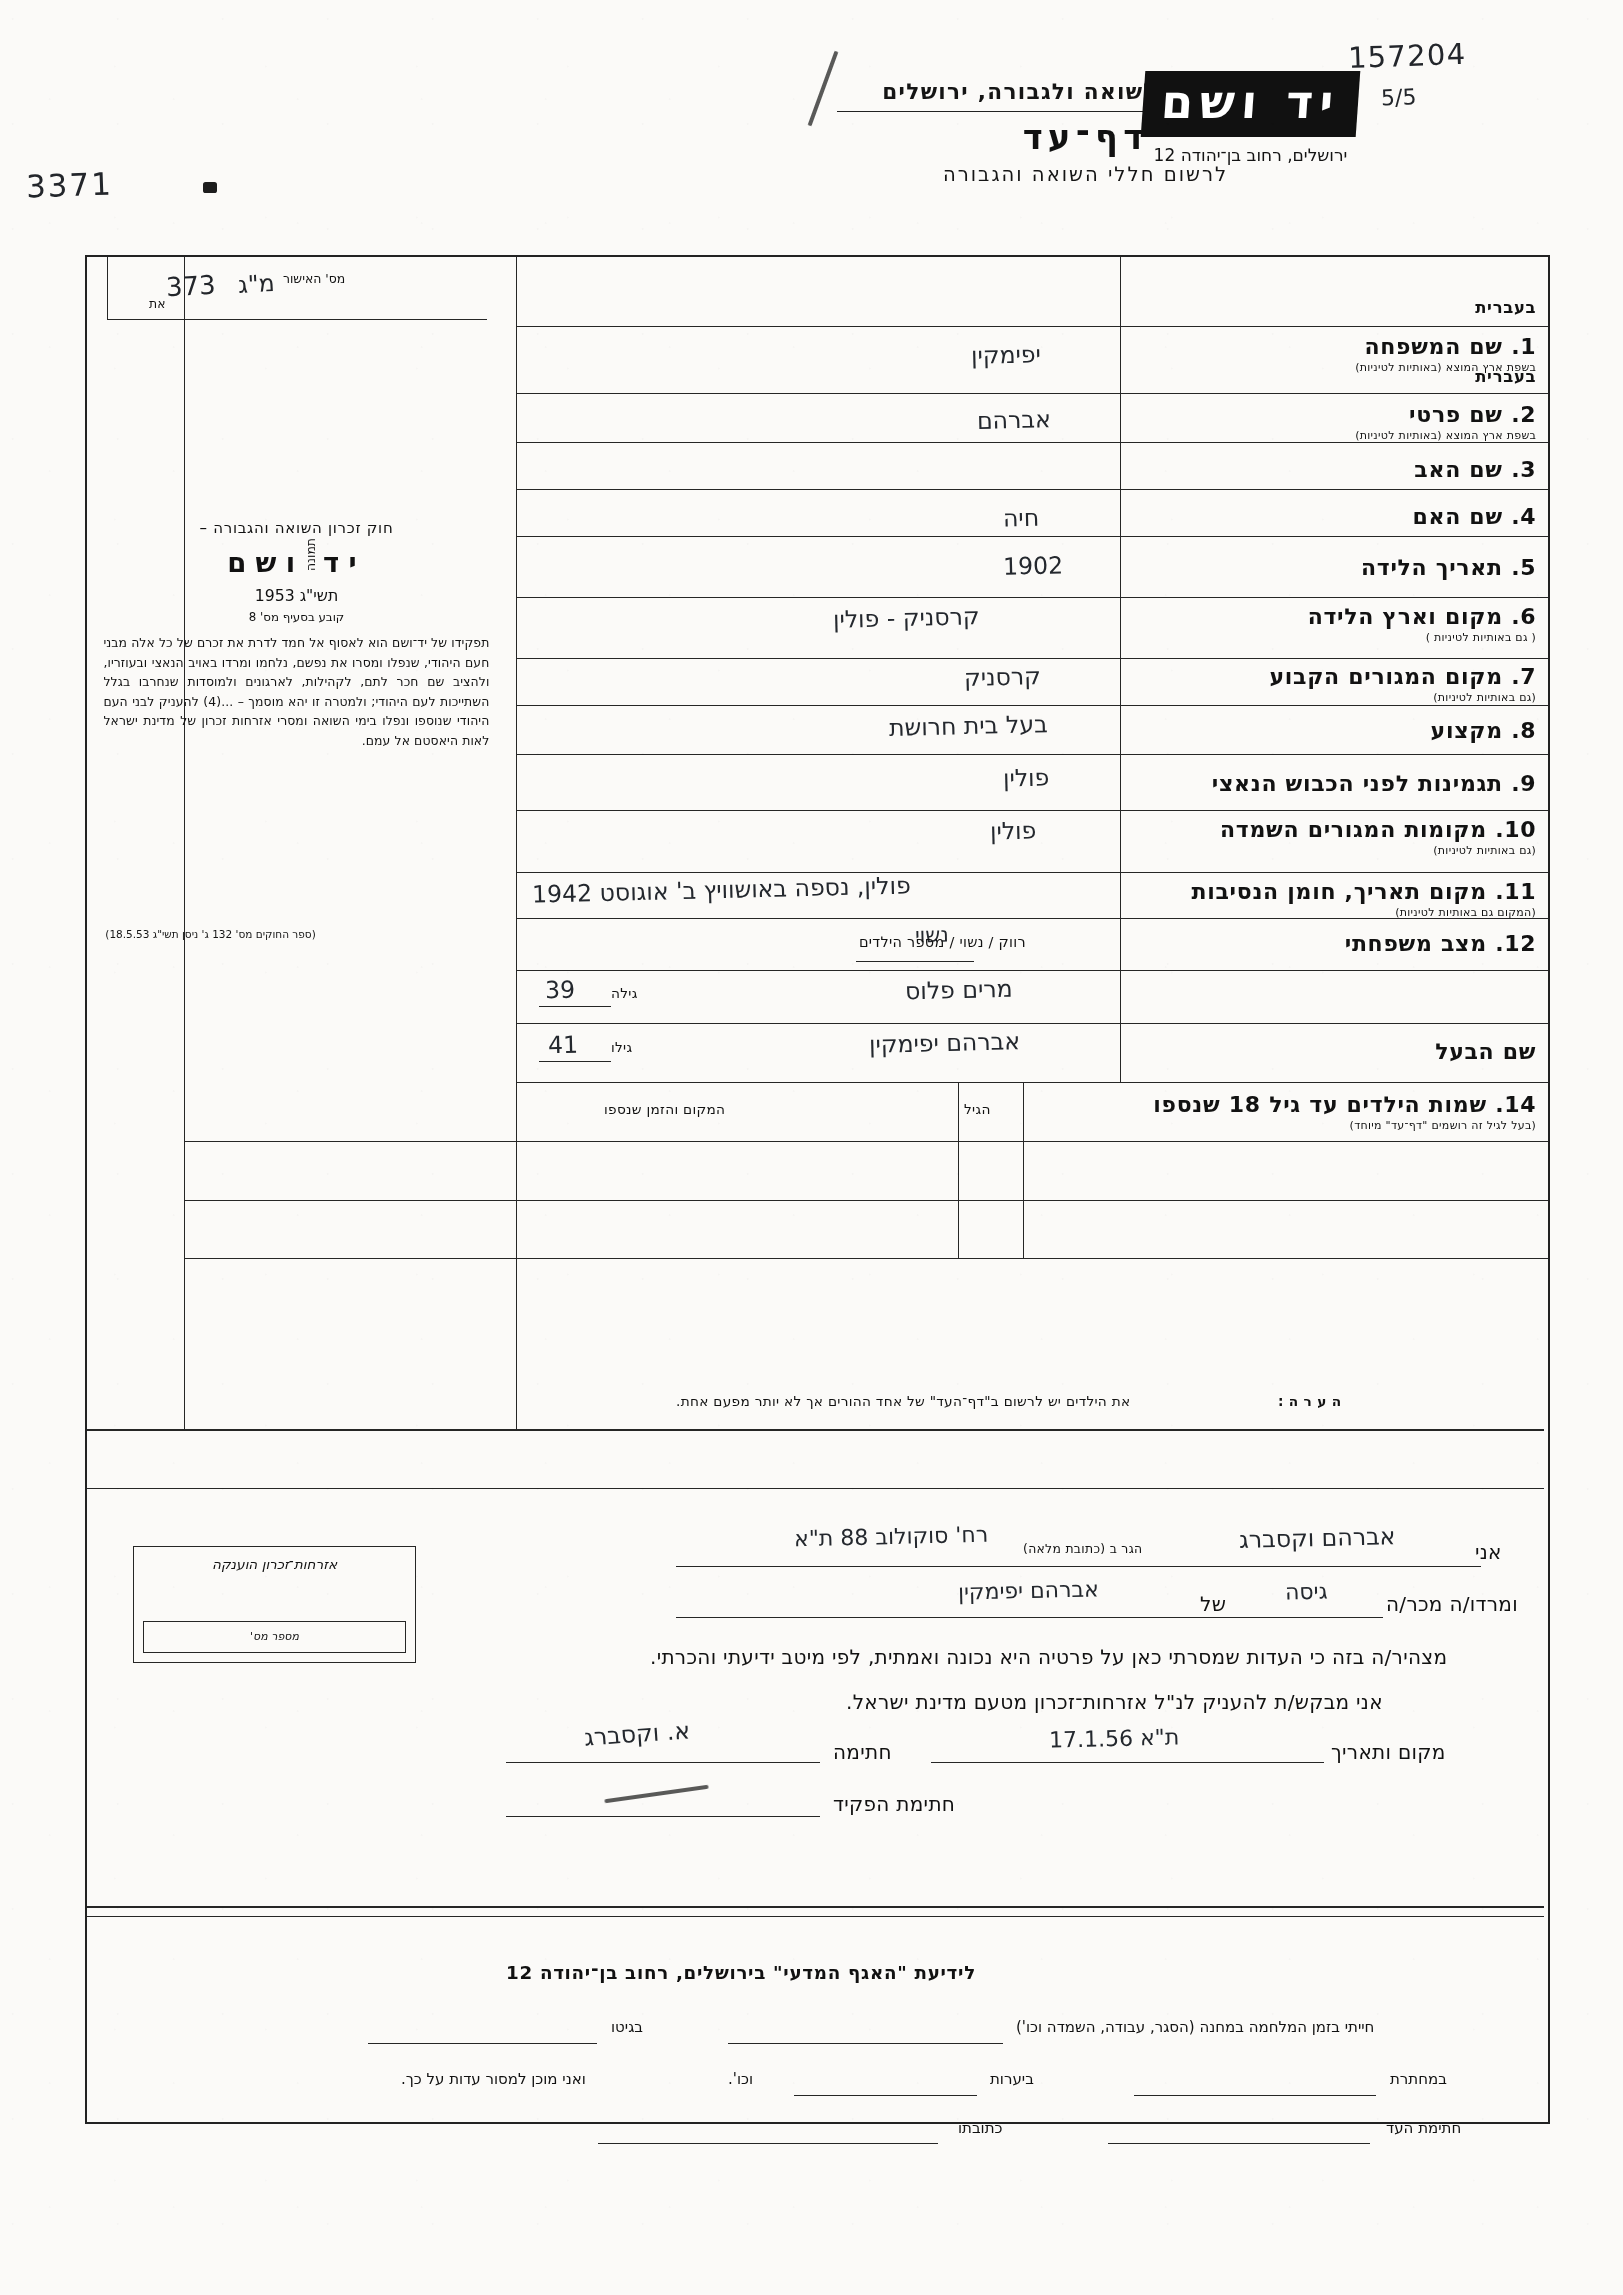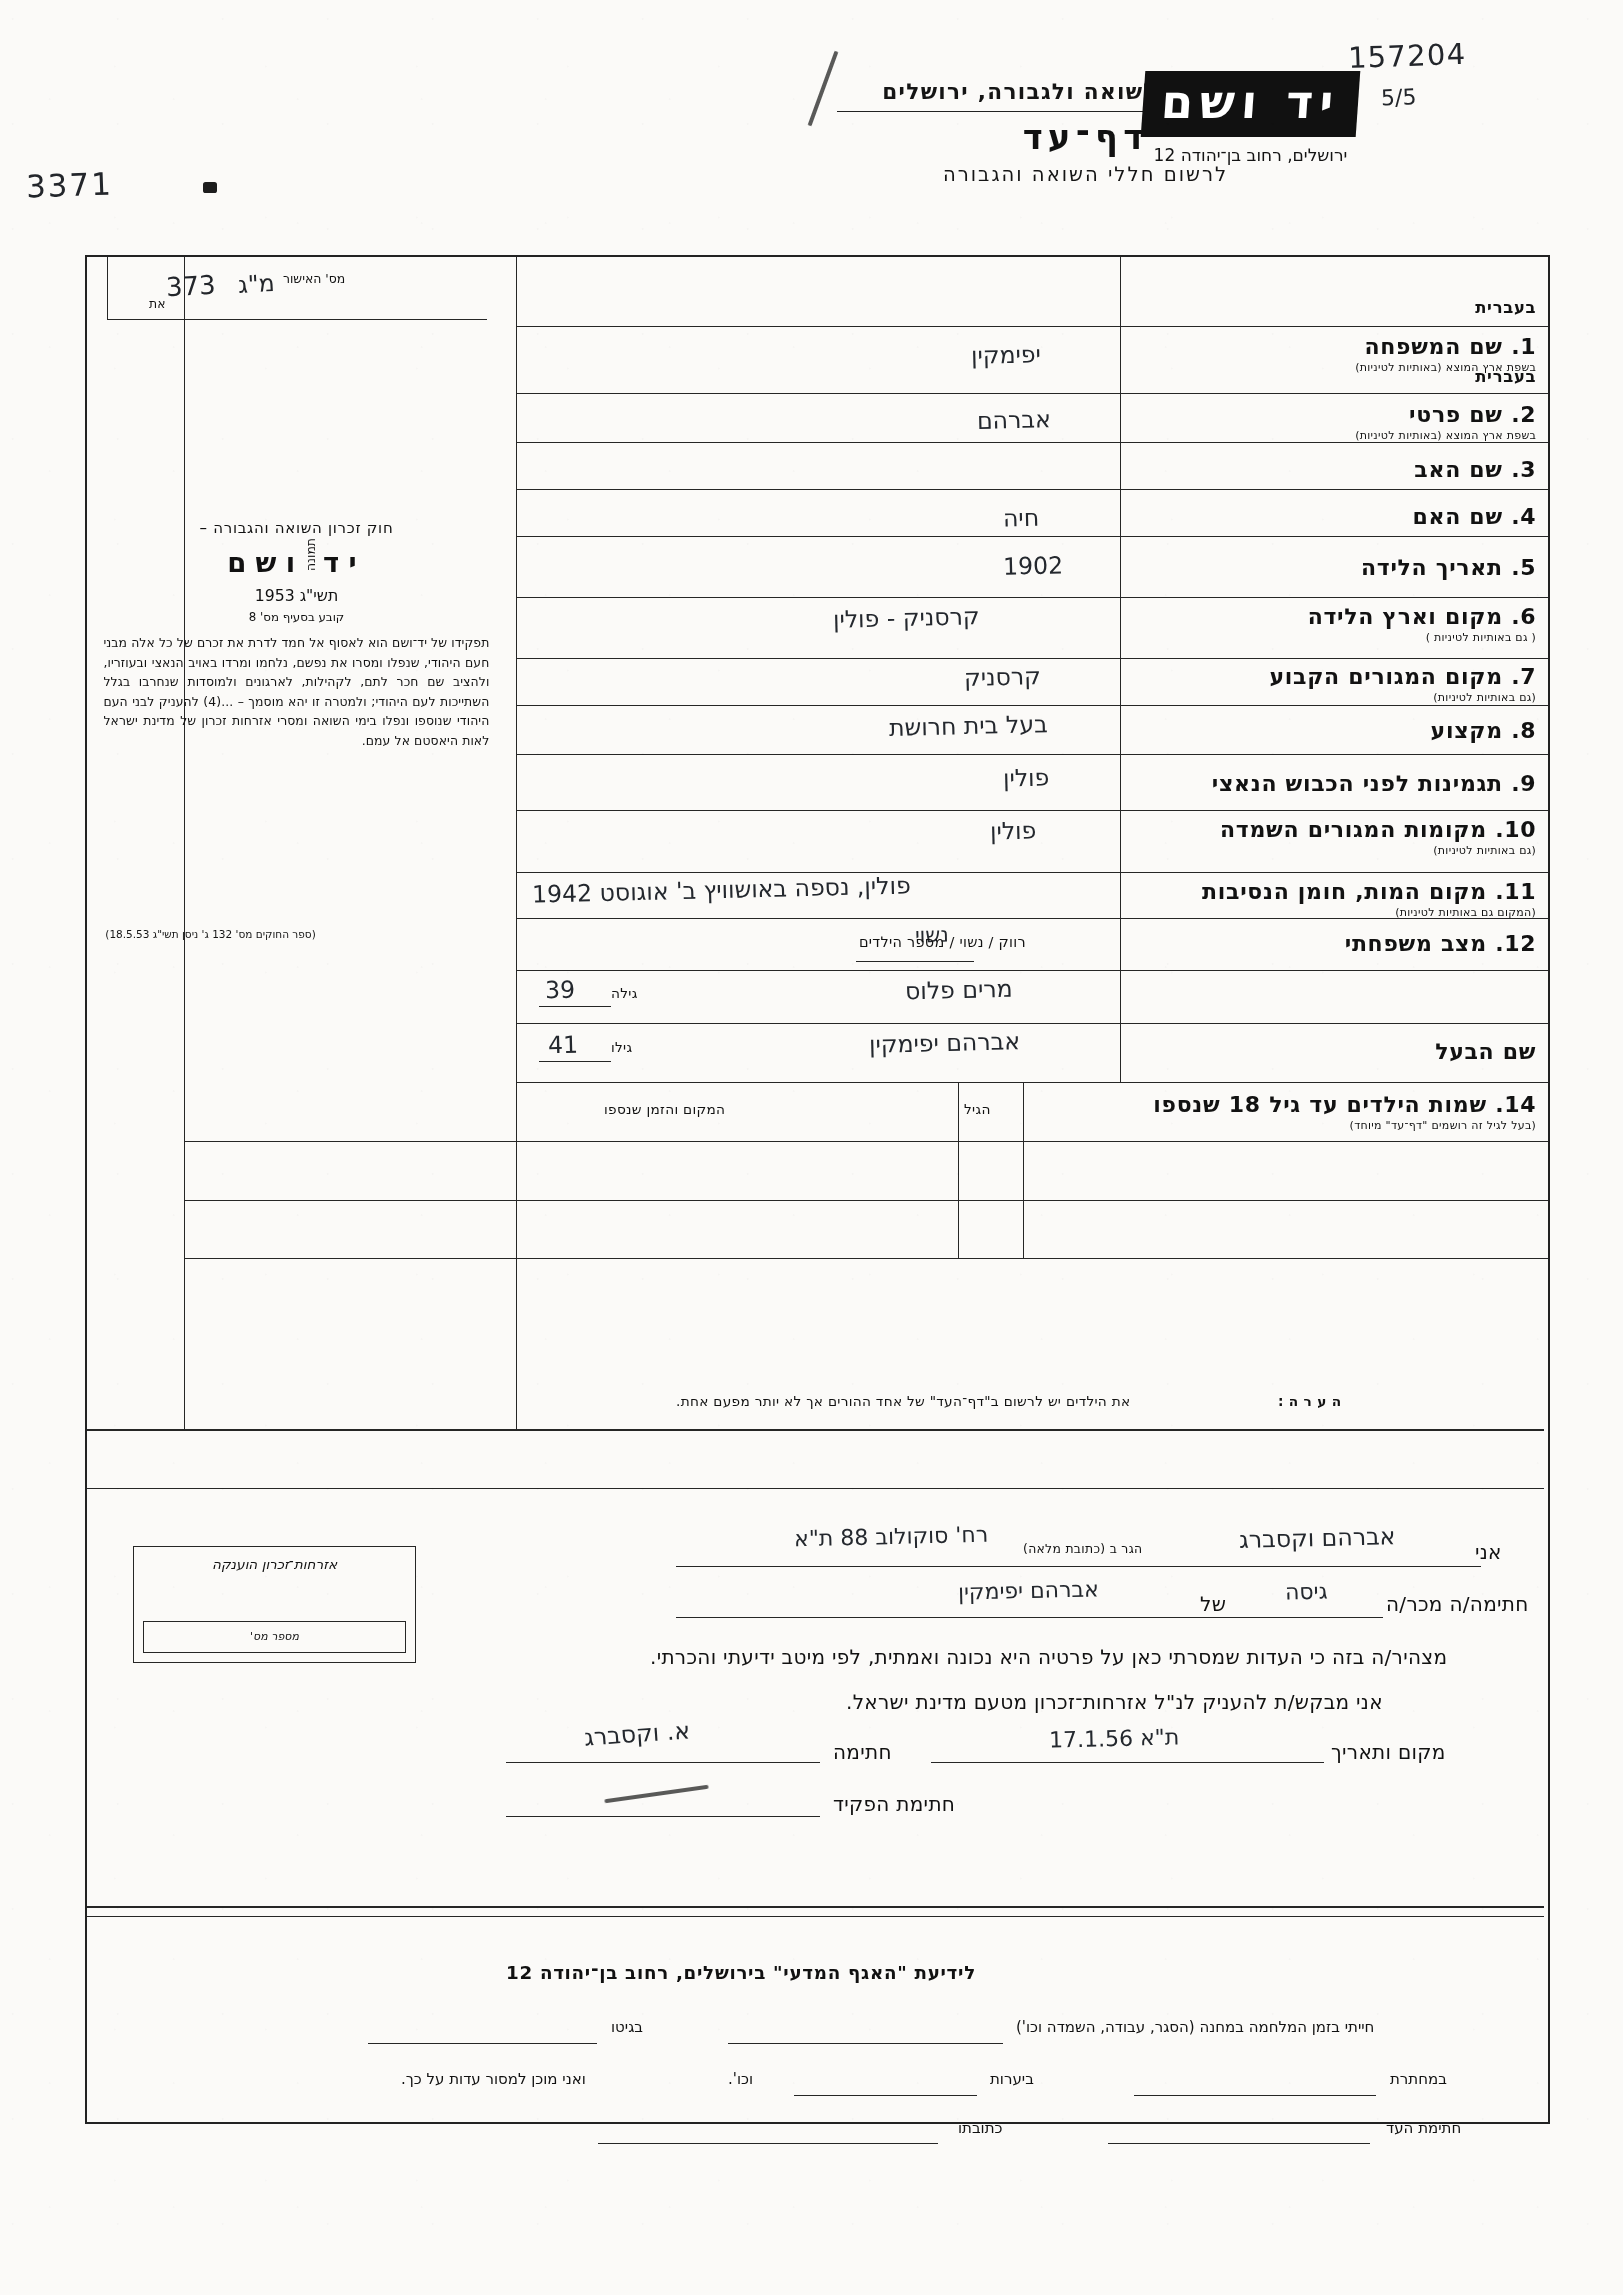--- a/index.html
+++ b/index.html
@@ -380,21 +380,21 @@
       <span>8.</span> <span>מקצוע</span>
     </div>
     <div class="rowlabel rl-main" style="top:514px;">
       <span>9.</span> <span>תגמינות לפני הכבוש הנאצי</span>
     </div>
     <div class="rowlabel" style="top:560px;">
       <div class="rl-main"><span>10.</span> <span>מקומות המגורים השמדה</span></div>
       <div class="rl-sub">(גם באותיות לטיניות)</div>
     </div>
     <div class="rowlabel" style="top:622px;">
-      <div class="rl-main"><span>11.</span> <span>מקום המות, חומן הנסיבות</span></div>
+      <div class="rl-main"><span>11.</span> <span>מקום תאריך, חומן הנסיבות</span></div>
       <div class="rl-sub">(המקום גם באותיות לטיניות)</div>
     </div>
     <div class="rowlabel rl-main" style="top:674px;">
       <span>12.</span> <span>מצב משפחתי</span>
     </div>
     <div class="rowlabel rl-main" style="top:782px;">
       <span>שם הבעל</span>
     </div>
     <div class="rowlabel" style="top:835px;">
       <div class="rl-main"><span>14.</span> <span>שמות הילדים עד גיל 18 שנספו</span></div>
@@ -431,21 +431,21 @@
 
     <div class="note-line" style="top:1136px; left:1191px; font-weight:700;">ה ע ר ה :</div>
     <div class="note-line" style="top:1136px; left:589px;">את הילדים יש לרשום ב"דף־העד" של אחד ההורים אך לא יותר מפעם אחת.</div>
 
     <div class="decl" style="top:1283px; left:1388px;">אני</div>
     <div class="fieldval" style="top:1267px; left:1152px; font-size:23.6px;">אברהם וקסברג</div>
     <div class="decl decl-sm" style="top:1284px; left:936px;">הגר ב (כתובת מלאה)</div>
     <div class="fieldval" style="top:1267px; left:707px; font-size:22px;">רח' סוקולוב 88 ת"א</div>
     <div class="hline" style="top:1309px; left:589px; width:805px;"></div>
 
-    <div class="decl" style="top:1335px; left:1299px;">חתימה/ה מכר/ה</div>
+    <div class="decl" style="top:1335px; left:1299px;">ומרדו/ה מכר/ה</div>
     <div class="fieldval" style="top:1322px; left:1198px; font-size:22px;">גיסה</div>
     <div class="decl" style="top:1335px; left:1113px;">של</div>
     <div class="fieldval" style="top:1321px; left:871px; font-size:22px;">אברהם יפימקין</div>
     <div class="hline" style="top:1360px; left:589px; width:707px;"></div>
 
     <div class="decl" style="top:1388px; left:563px;">מצהיר/ה בזה כי העדות שמסרתי כאן על פרטיה היא נכונה ואמתית, לפי מיטב ידיעתי והכרתי.</div>
     <div class="decl" style="top:1433px; left:759px;">אני מבקש/ת להעניק לנ"ל אזרחות־זכרון מטעם מדינת ישראל.</div>
 
     <div class="decl" style="top:1483px; left:1244px;">מקום ותאריך</div>
     <div class="fieldval" style="top:1469px; left:962px; font-size:22px;">ת"א 17.1.56</div>

